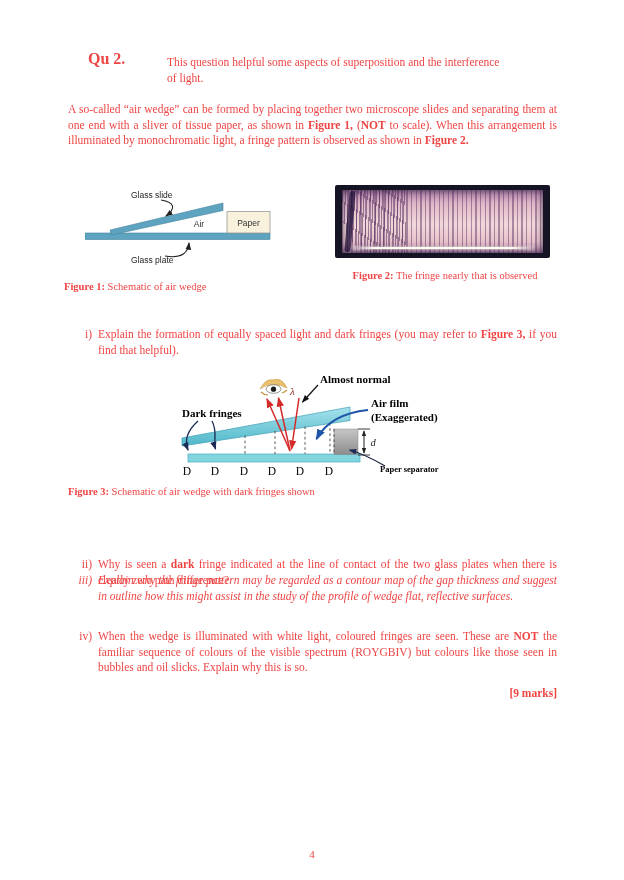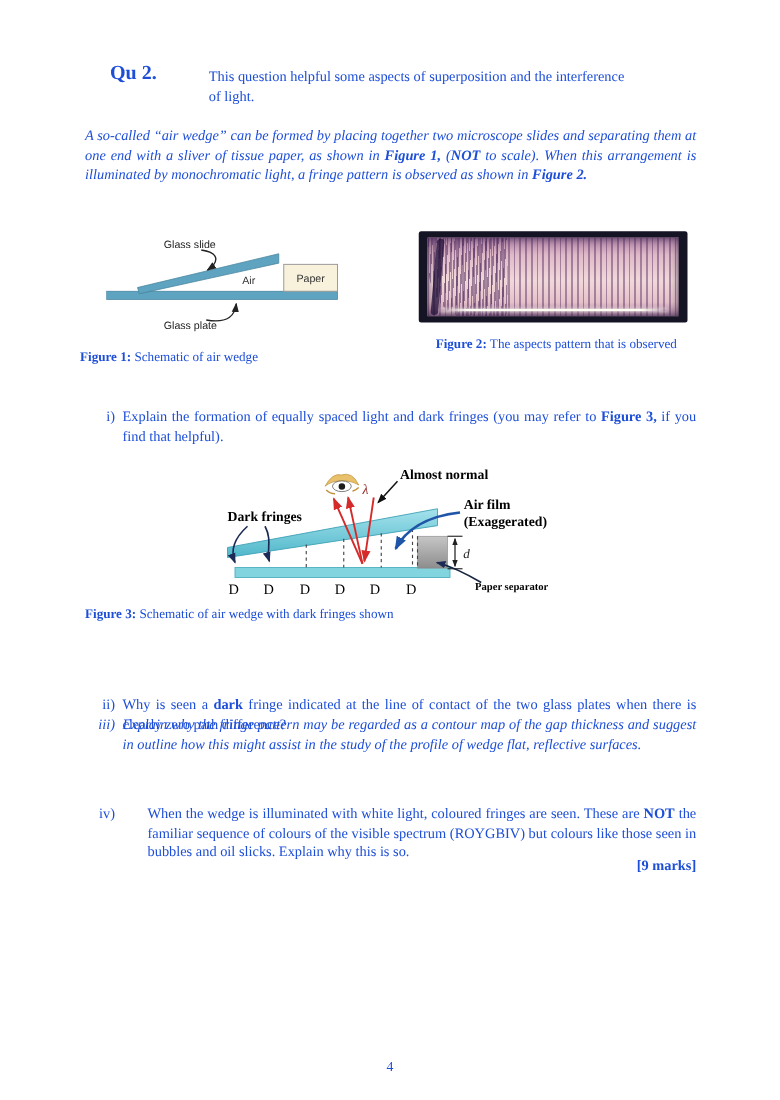--- a/index.html
+++ b/index.html
@@ -1,27 +1,27 @@
 <!DOCTYPE html>
 <html><head>
 <meta charset="utf-8">
 <style>
   html,body { margin:0; padding:0; background:#ffffff; }
   .page {
     position:relative; width:624px; height:880px; background:#ffffff;
-    font-family:"Liberation Serif", serif; color:#1d4ed8; overflow:hidden;
+    font-family:"Liberation Serif", serif; color:#ef4444; overflow:hidden;
   }
   b { font-weight:bold; }
 
   .qu-label { position:absolute; left:88px; top:50px; font-size:16px; font-weight:bold; }
   .qu-intro { position:absolute; left:167px; top:55px; width:392px; font-size:11.5px; line-height:15.5px; }
 
   .para {
     position:absolute; left:68px; top:102px; width:489px;
-    font-size:11.5px; line-height:15.6px; text-align:justify;font-style:italic;
+    font-size:11.5px; line-height:15.6px; text-align:justify;
   }
 
   
   .fig1 { position:absolute; left:85px; top:186px; }
   .fig1-caption { position:absolute; left:64px; top:281px; width:200px; text-align:left; font-size:10.5px; }
 
   
   .fig2 { position:absolute; left:335px; top:185px; width:215px; height:73px;
           background:#141425; border-radius:2px; }
   .fig2-inner { position:absolute; left:7px; right:7px; top:5px; bottom:5px; overflow:hidden;
@@ -40,21 +40,21 @@
           box-shadow:0 0 3px rgba(255,255,248,.9); }
   .fig2-caption { position:absolute; left:338px; top:270px; width:214px; text-align:center; font-size:10.5px; }
 
   
   .item { position:absolute; left:68px; width:489px; display:flex; font-size:11.5px; line-height:15.6px; }
   .item .marker { flex:0 0 24px; text-align:right; }
   .item .body   { flex:1; margin-left:6px; text-align:justify; }
   #item-i   { top:327px; }
   #item-ii  { top:557px; }
   #item-iii { top:573px;font-style:italic; }
-  #item-iv  { top:644px;gap:20px; }
+  #item-iv  { top:629px; }
 
   
   .fig3 { position:absolute; left:152px; top:362px; }
   .fig3-caption { position:absolute; left:68px; top:486px; width:489px; font-size:10.5px; }
 
   .marks { position:absolute; left:68px; top:687px; width:489px; text-align:right; font-size:11.5px; font-weight:bold; }
   .pageno { position:absolute; left:0; top:848px; width:624px; text-align:center; font-size:11px; }
 
   .sans { font-family:"Liberation Sans", sans-serif; }
 </style>
@@ -95,21 +95,21 @@
   <div class="fig1-caption"><b>Figure 1:</b><span> Schematic of air wedge</span></div>
 
   <div class="fig2">
     <div class="fig2-inner">
       <div class="fig2-fringes"></div>
       <div class="fig2-fringes-left"></div>
       <div class="fig2-blob"></div>
       <div class="fig2-streak"></div>
     </div>
   </div>
-  <div class="fig2-caption"><b>Figure 2:</b><span> The aspects pattern that is observed</span></div>
+  <div class="fig2-caption"><b>Figure 2:</b><span> The fringe nearly that is observed</span></div>
 
   <div class="item" id="item-i">
     <span class="marker">i)</span>
     <span class="body"><span>Explain the formation of equally spaced light and dark fringes (you may refer to </span><b>Figure 3,</b><span> if you find that helpful).</span></span>
   </div>
 
   <div class="fig3">
     <svg width="340" height="122" viewBox="0 0 340 122" font-family="Liberation Serif, serif">
       <defs>
         <linearGradient id="cyanG" x1="0" y1="0" x2="0" y2="1">

